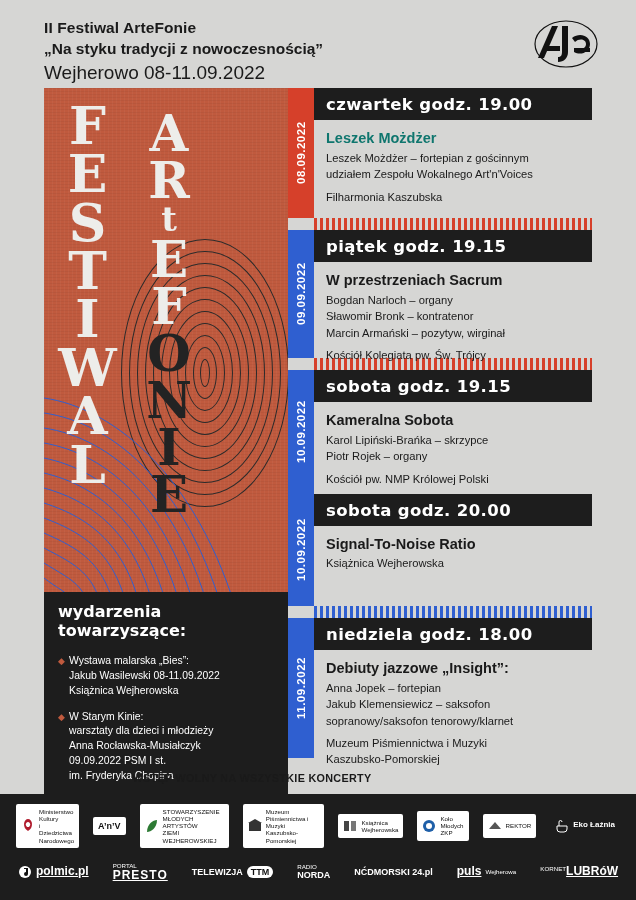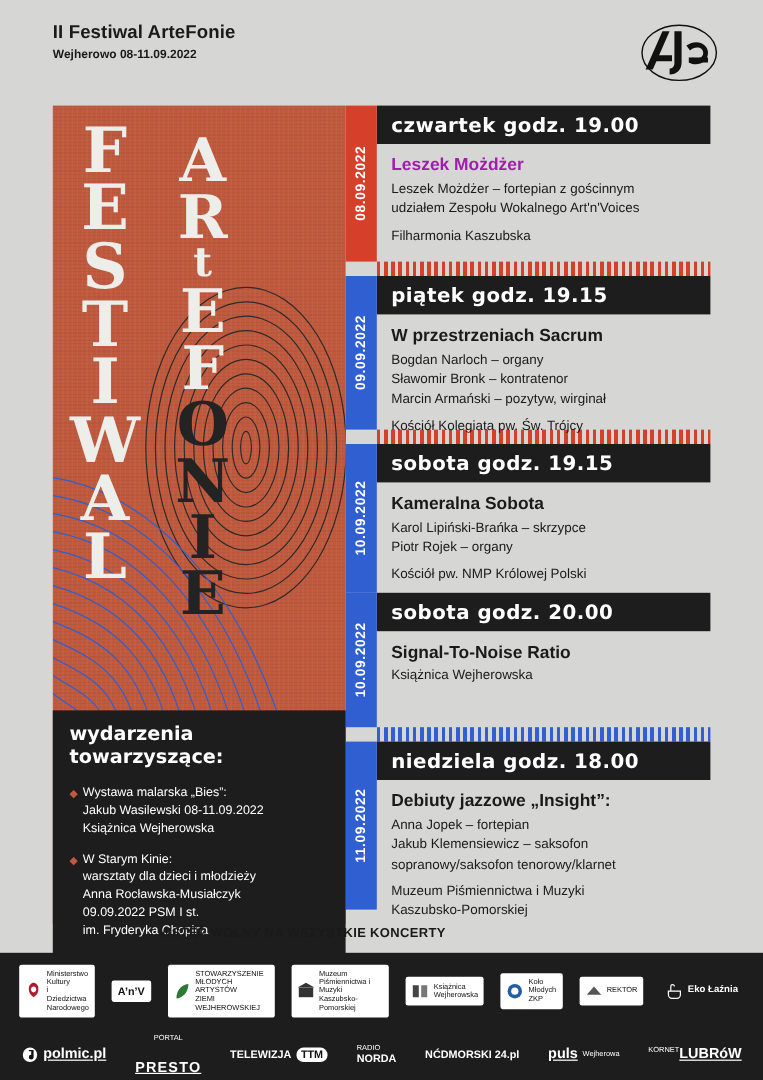--- a/index.html
+++ b/index.html
@@ -17,21 +17,21 @@
   .header {
     position: absolute; top: 18px; left: 44px; width: 560px; height: 60px;
   }
   .header h1 {
     font-size: 15.5px; font-weight: bold; letter-spacing: .1px; line-height: 1.35;
   }
   .header h2 {
     font-size: 15.5px; font-weight: bold; line-height: 1.35;
   }
   .header h3 {
-    font-size: 10px; font-weight: bold; line-height: 1.35;
+    font-size: 19px; font-weight: normal; line-height: 1.35;
   }
   .logo-afe {
     position: absolute; top: 18px; right: 36px; width: 68px; height: 52px;
   }
 
   
   .art-panel {
     position: absolute; left: 44px; top: 88px; width: 244px; height: 682px;
     background: #c05a3e;
     overflow: hidden;
@@ -149,20 +149,21 @@
   .lg .med { font-size: 9px; font-weight: bold; }
   .tiny { font-size: 6.2px; font-weight: normal; line-height: 1.15; }
 </style>
 </head>
 <body>
 
 <div class="poster">
 
   <div class="header">
     <h1>II Festiwal ArteFonie</h1>
+    <h2>„Na styku tradycji z nowoczesnością”</h2>
     <h3>Wejherowo 08-11.09.2022</h3>
   </div>
 
   <div class="logo-afe">
     <svg viewBox="0 0 68 52" width="68" height="52">
       <g fill="#111">
         <path d="M6 40 L20 8 L26 8 L12 40 Z"></path>
         <path d="M14 28 h14 v5 h-14 z"></path>
         <path d="M30 8 h6 v26 c0 6 -4 10 -10 10 v-5 c3 0 4 -2 4 -5 z"></path>
         <path d="M40 20 c8 -6 18 -2 18 6 c0 8 -9 12 -16 8 l3 -4 c5 2 9 0 9 -4 c0 -5 -7 -6 -11 -2 z"></path>
@@ -233,21 +234,21 @@
     </div>
   </div>
 
   <div class="events">
 
     <div class="evt" style="height:130px">
       <div class="date-strip" style="background:#d6402a;height:130px">08.09.2022</div>
       <div class="evt-body">
         <div class="bar">czwartek godz. 19.00</div>
         <div class="evt-content">
-          <div class="evt-title" style="color:#a21caf">Leszek Możdżer</div>
+          <div class="evt-title" style="color:#0f766e">Leszek Możdżer</div>
           <div class="evt-lines" style="white-space:pre-line">Leszek Możdżer – fortepian z gościnnym
 udziałem Zespołu Wokalnego Art'n'Voices</div>
           <div class="evt-venue" style="white-space:pre-line">Filharmonia Kaszubska</div>
         </div>
       </div>
     </div>
     <div class="hatch red" style="margin-left:26px"></div>
 
     <div class="evt" style="height:128px">
       <div class="date-strip" style="background:#2f5fd0;height:128px">09.09.2022</div>
@@ -408,21 +409,21 @@
     <div class="logo-row r2">
       <div class="lg plain">
         <span class="mark">
           <svg viewBox="0 0 14 16" width="14" height="16">
               <circle cx="7" cy="8" r="6" fill="#fff"></circle>
               <path d="M6 4h4v6a2 2 0 1 1-2-2V5H6z" fill="#111"></path>
             </svg>
         </span>
         <span class="txt big" style="color:#fff">polmic.pl</span>
       </div>
-      <div class="lg plain" style="flex-direction:column;gap:14px;align-items:center">
+      <div class="lg plain" style="flex-direction:column;gap:0;align-items:flex-start">
         <span class="tiny" style="color:#fff">PORTAL</span>
         <span class="txt big" style="color:#fff;letter-spacing:1px">PRESTO</span>
       </div>
       <div class="lg plain">
         <span class="txt med" style="color:#fff">TELEWIZJA</span>
         <span class="txt med" style="background:#fff;color:#111;padding:1px 4px;border-radius:8px">TTM</span>
       </div>
       <div class="lg plain" style="flex-direction:column;gap:0;align-items:flex-start">
         <span class="tiny" style="color:#fff">RADIO</span>
         <span class="txt med" style="color:#fff">NORDA</span>

